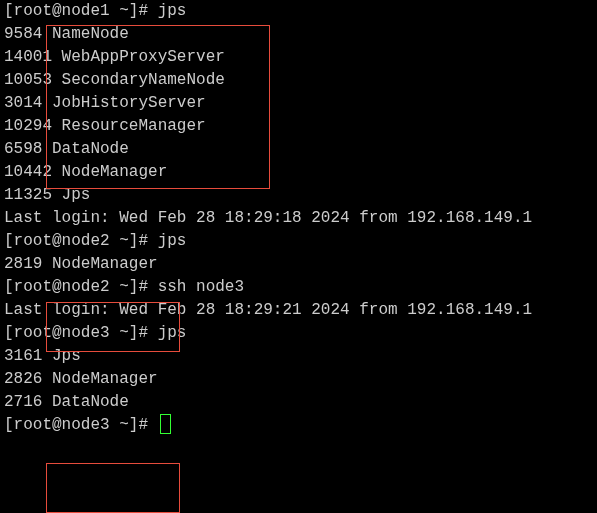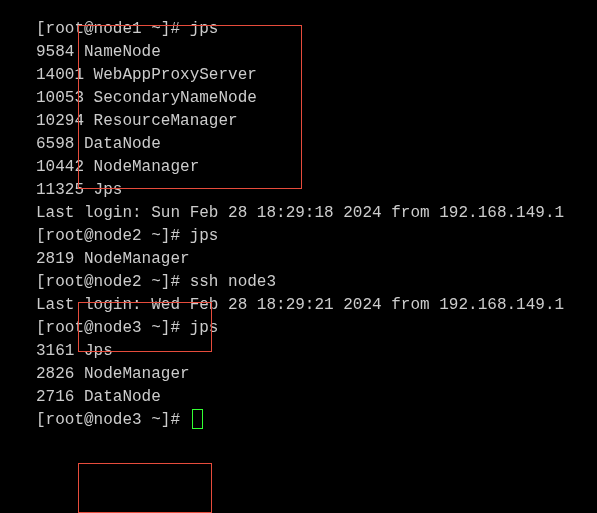--- a/index.html
+++ b/index.html
@@ -9,23 +9,22 @@
       font-family: Consolas, 'Courier New', monospace;
       font-size: 16px;
       line-height: 23px;
       color: #ccc;
       width: 597px;
       height: 513px;
       overflow: hidden;
       position: relative;
     }
     .terminal {
-      padding: 18px 4px;
+      padding: 0 4px;
       position: relative;
-      margin-left: 32px;
     }
     .line {
       white-space: pre;
     }
     .cursor {
       display: inline-block;
       width: 9px;
       height: 18px;
       background: transparent;
       border: 1px solid #3f3;
@@ -42,25 +41,26 @@
     .box3 { left: 46px; top: 463px; width: 132px; height: 48px; }
   </style>
 </head>
 <body>
 
 <div class="terminal">
   <div class="line">[root@node1 ~]# jps</div>
   <div class="line">9584 NameNode</div>
   <div class="line">14001 WebAppProxyServer</div>
   <div class="line">10053 SecondaryNameNode</div>
+  <div class="line">3014 JobHistoryServer</div>
   <div class="line">10294 ResourceManager</div>
   <div class="line">6598 DataNode</div>
   <div class="line">10442 NodeManager</div>
   <div class="line">11325 Jps</div>
-  <div class="line">Last login: Sun Feb 28 18:29:18 2024 from 192.168.149.1</div>
+  <div class="line">Last login: Wed Feb 28 18:29:18 2024 from 192.168.149.1</div>
   <div class="line">[root@node2 ~]# jps</div>
   <div class="line">2819 NodeManager</div>
   <div class="line">[root@node2 ~]# ssh node3</div>
   <div class="line">Last login: Wed Feb 28 18:29:21 2024 from 192.168.149.1</div>
   <div class="line">[root@node3 ~]# jps</div>
   <div class="line">3161 Jps</div>
   <div class="line">2826 NodeManager</div>
   <div class="line">2716 DataNode</div>
   <div class="line"><span>[root@node3 ~]# </span><span class="cursor"></span></div>
 

